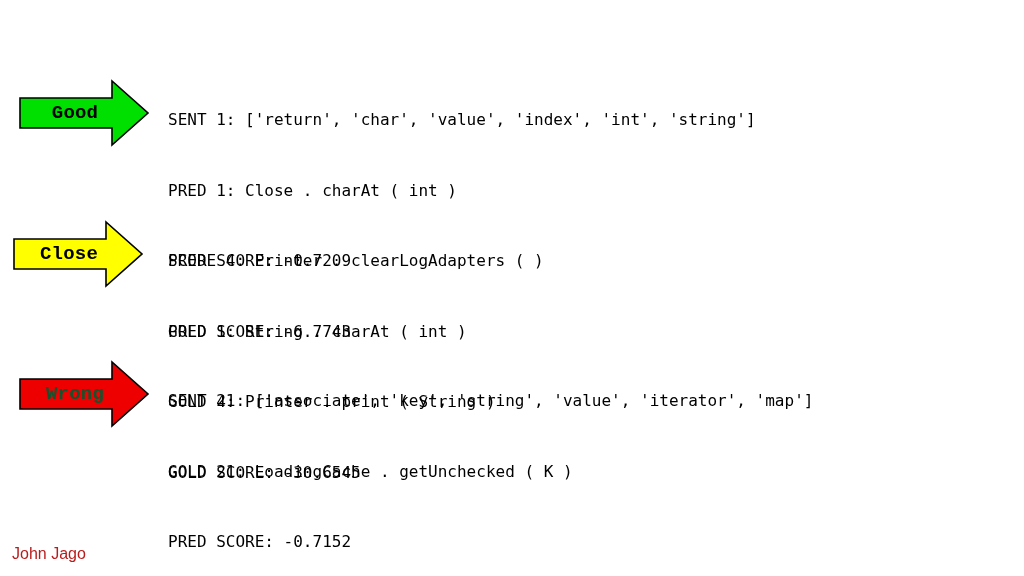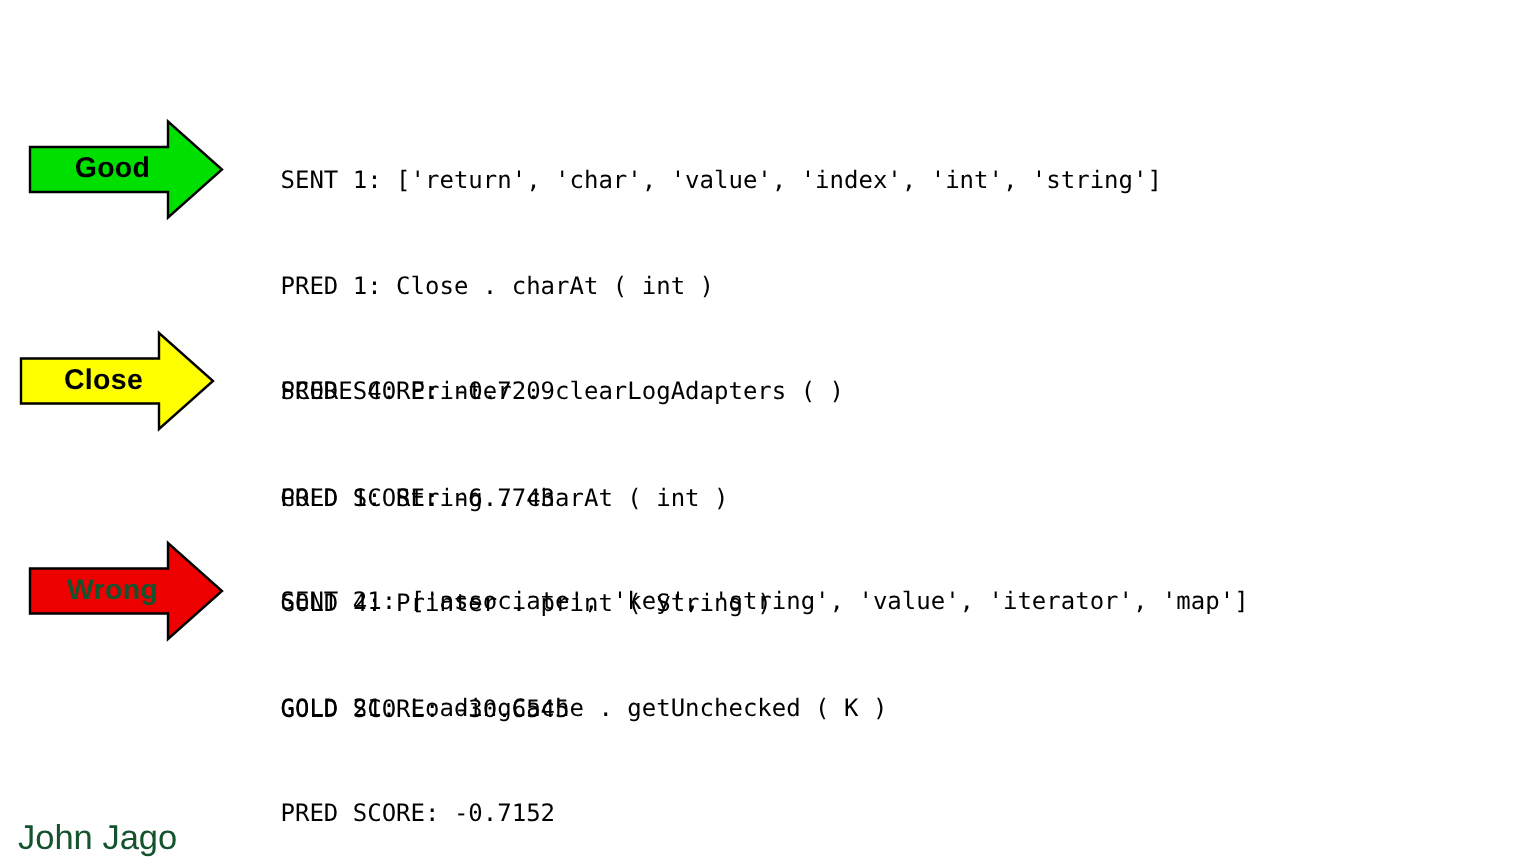--- a/index.html
+++ b/index.html
@@ -24,21 +24,20 @@
   
   .block {
     position: absolute;
     left: 168px;
     font-family: "DejaVu Sans Mono", "Liberation Mono", monospace;
     font-size: 16px;
     line-height: 23.5px;
     color: #000000;
     white-space: pre;
     letter-spacing: 0px;
-    margin-left: 19px;
   }
   #block-0 { top: 61px; }
   #block-1 { top: 202px; }
   #block-2 { top: 342px; }
 
   .code-line {
     display: block;
     white-space: pre;
   }
 
@@ -58,39 +57,39 @@
   }
   .arrow-label {
     position: absolute;
     left: 14px;
     top: 0;
     width: 86px;
     height: 70px;
     display: flex;
     align-items: center;
     justify-content: center;
-    font-family: Liberation Sans, sans-serif;
+    font-family: Liberation Mono, monospace;
     font-weight: bold;
     font-size: 19px;
     letter-spacing: 0.2px;
     pointer-events: none;
   }
 
   #arrow-good  { left: 18px; top: 78px; }
   #arrow-close { left: 12px; top: 219px; }
   #arrow-wrong { left: 18px; top: 359px; }
 
   
   #footer-name {
     position: absolute;
     left: 12px;
     top: 545px;
     font-family: "Liberation Sans", sans-serif;
-    font-size: 23px;
-    color: #14532d;
+    font-size: 16px;
+    color: #b91c1c;
   }
 </style>
 </head>
 <body>
 
 <div id="slide">
 
   <div class="arrow" id="arrow-good">
     <svg viewBox="0 0 132 70">
       <polygon points="2,20 94,20 94,3 130,35 94,67 94,50 2,50" fill="#00E000" stroke="#000000" stroke-width="1.6" stroke-linejoin="miter"></polygon>

